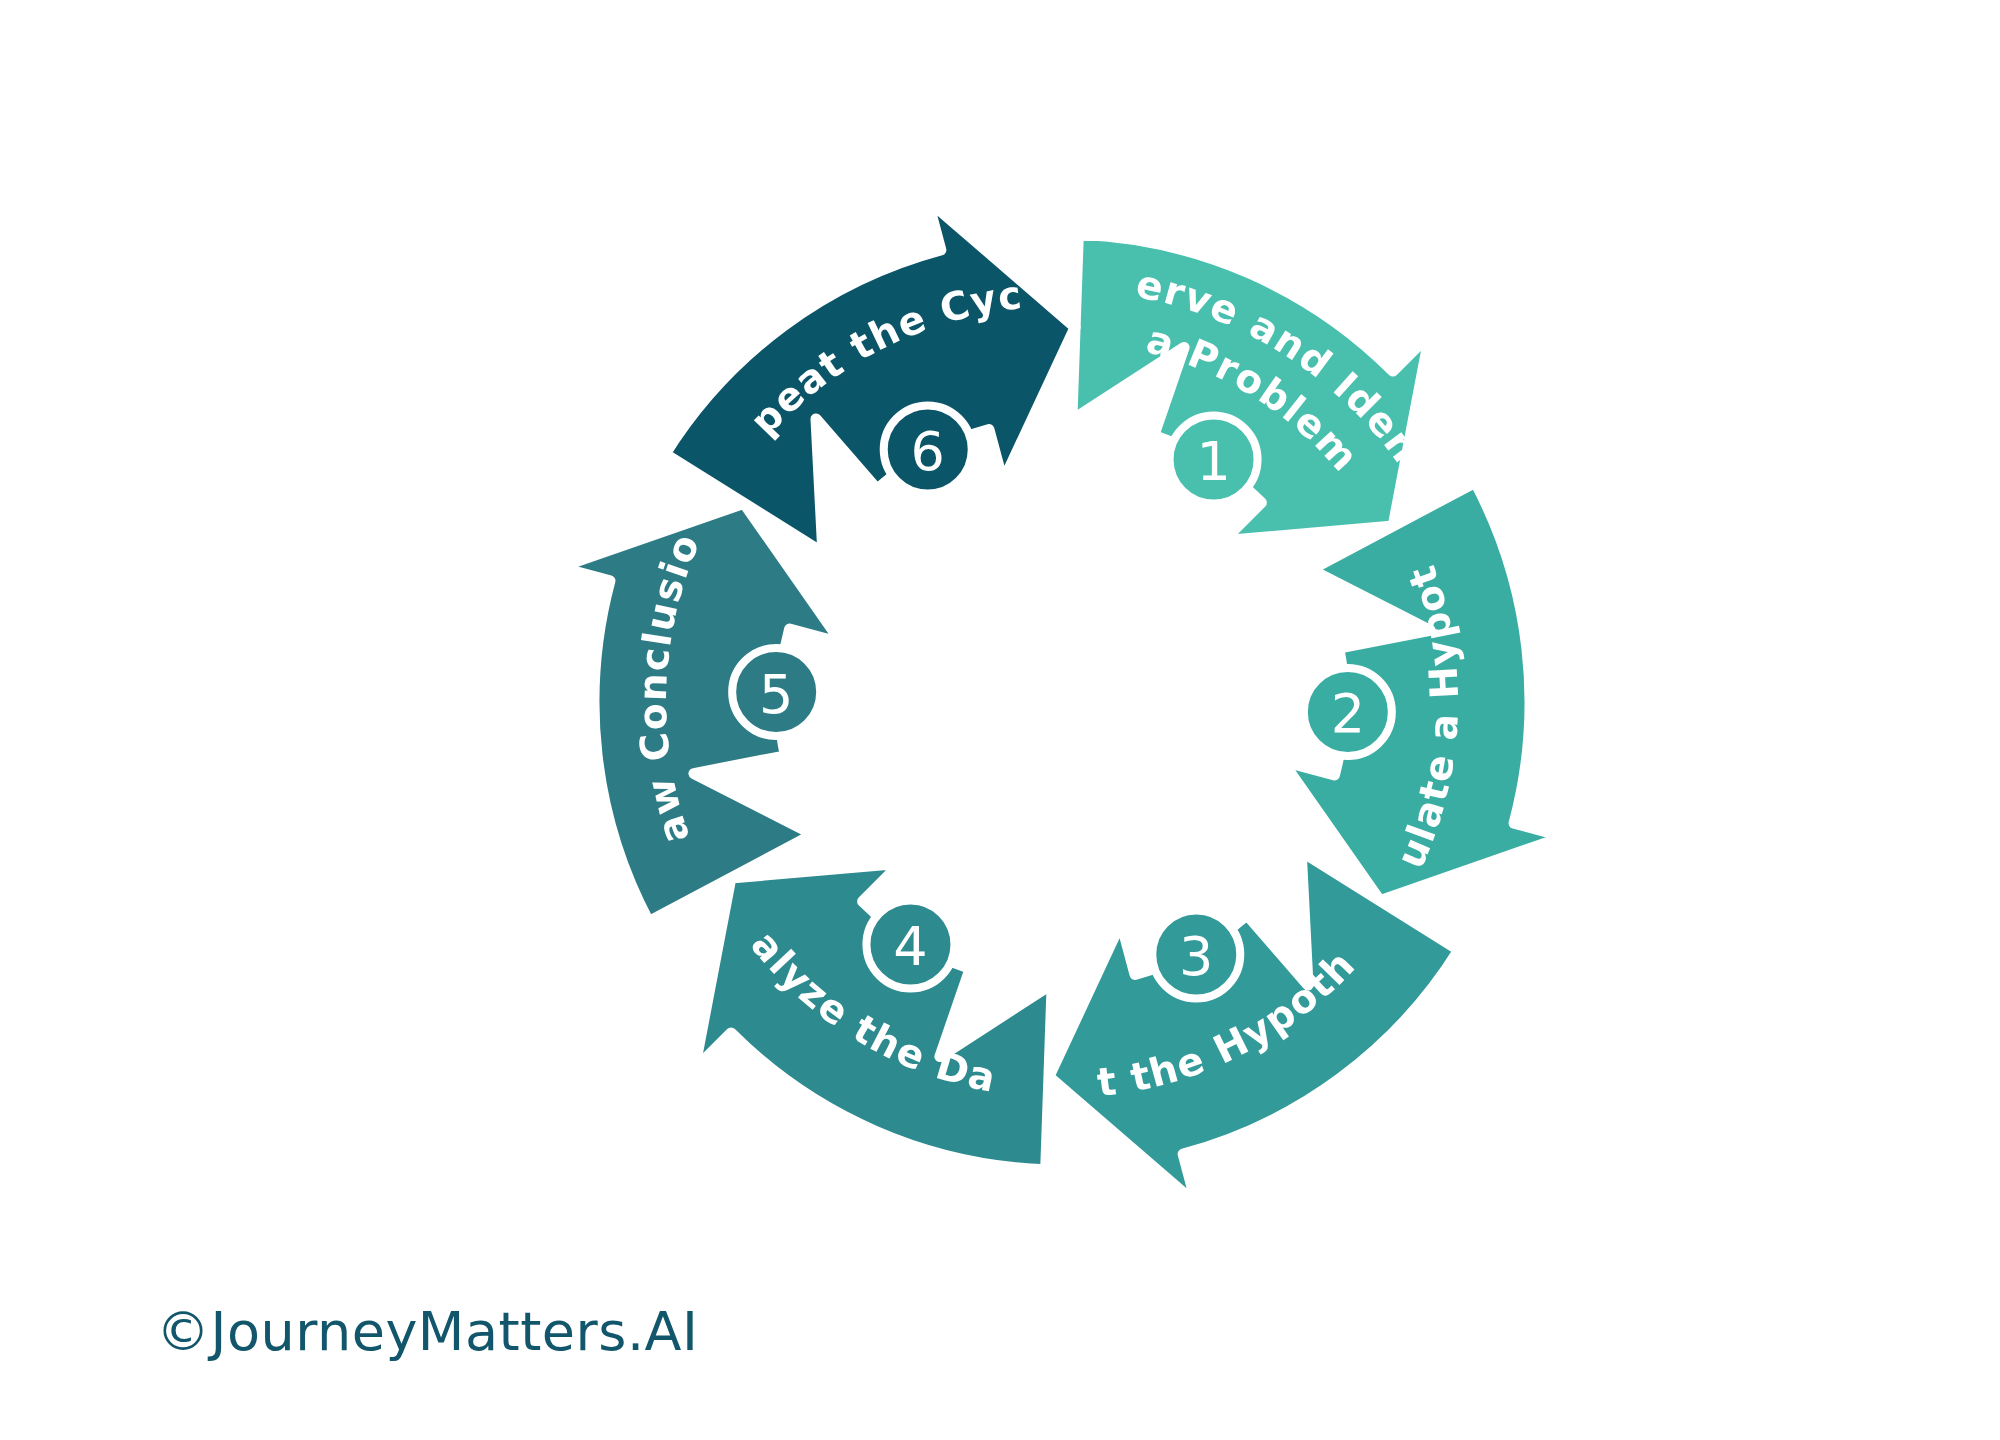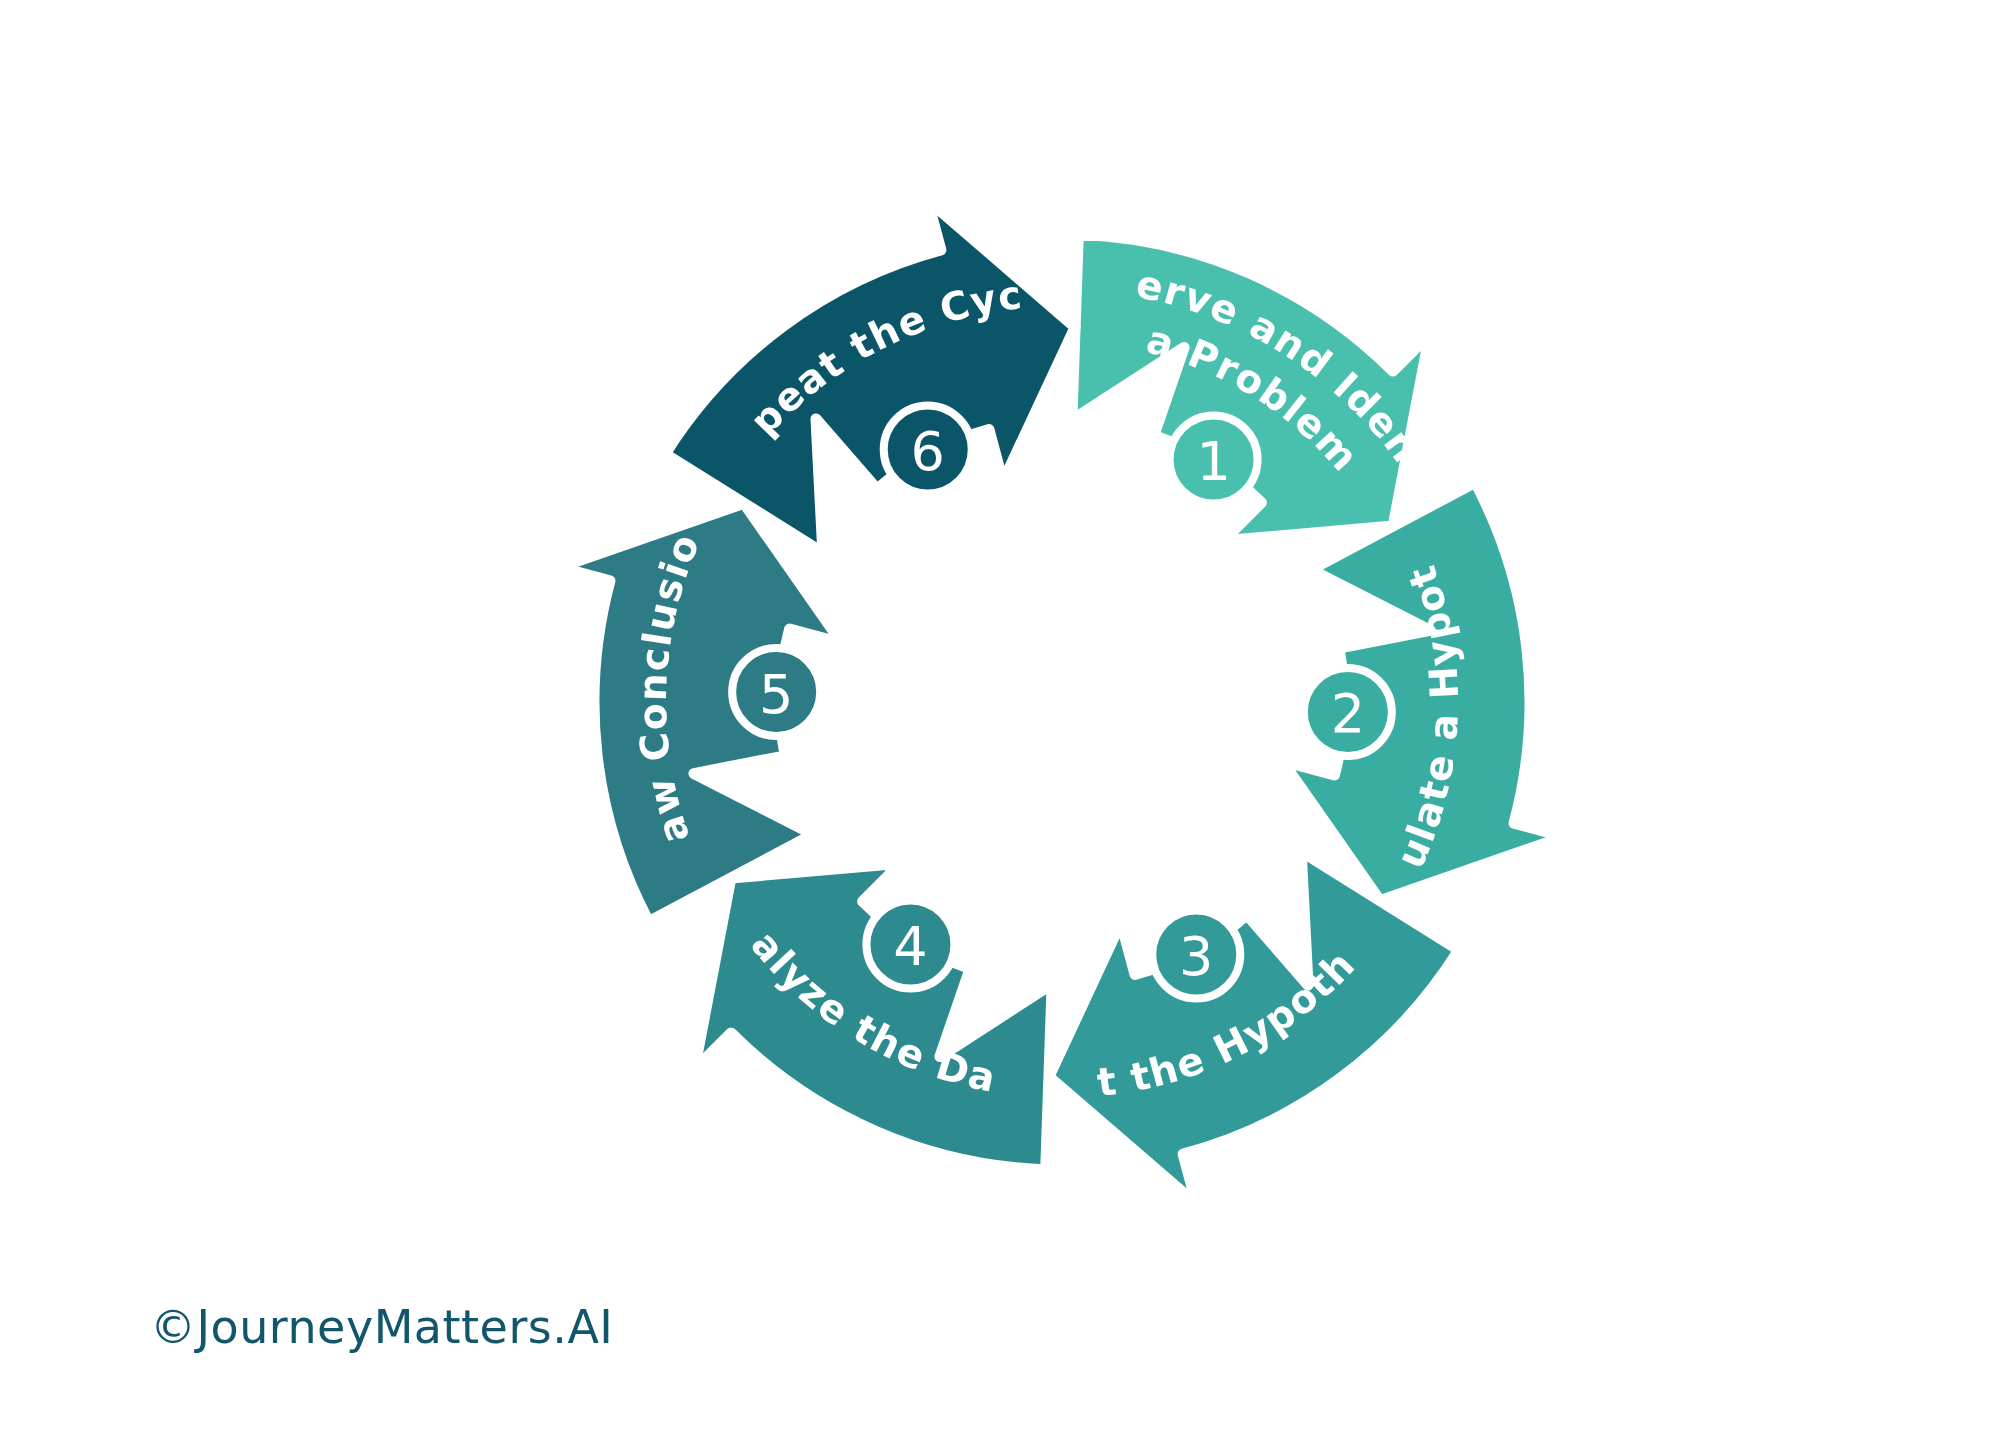--- a/index.html
+++ b/index.html
@@ -25,25 +25,25 @@
   }
   .seg-label{
     fill:#ffffff;
     font-family:"DejaVu Sans","Liberation Sans",sans-serif;
     font-size:39px;
     font-weight:700;
     letter-spacing:1.5px;
   }
   .watermark{
     position:absolute;
-    left:150px;
+    left:156px;
     top:1300px;
     color:#12566b;
     font-family:"DejaVu Sans","Liberation Sans",sans-serif;
-    font-size:46px;
+    font-size:54px;
     font-weight:400;
     letter-spacing:0.5px;
     white-space:nowrap;
   }
 </style>
 </head>
 <body>
 
 <div id="stage">
 

